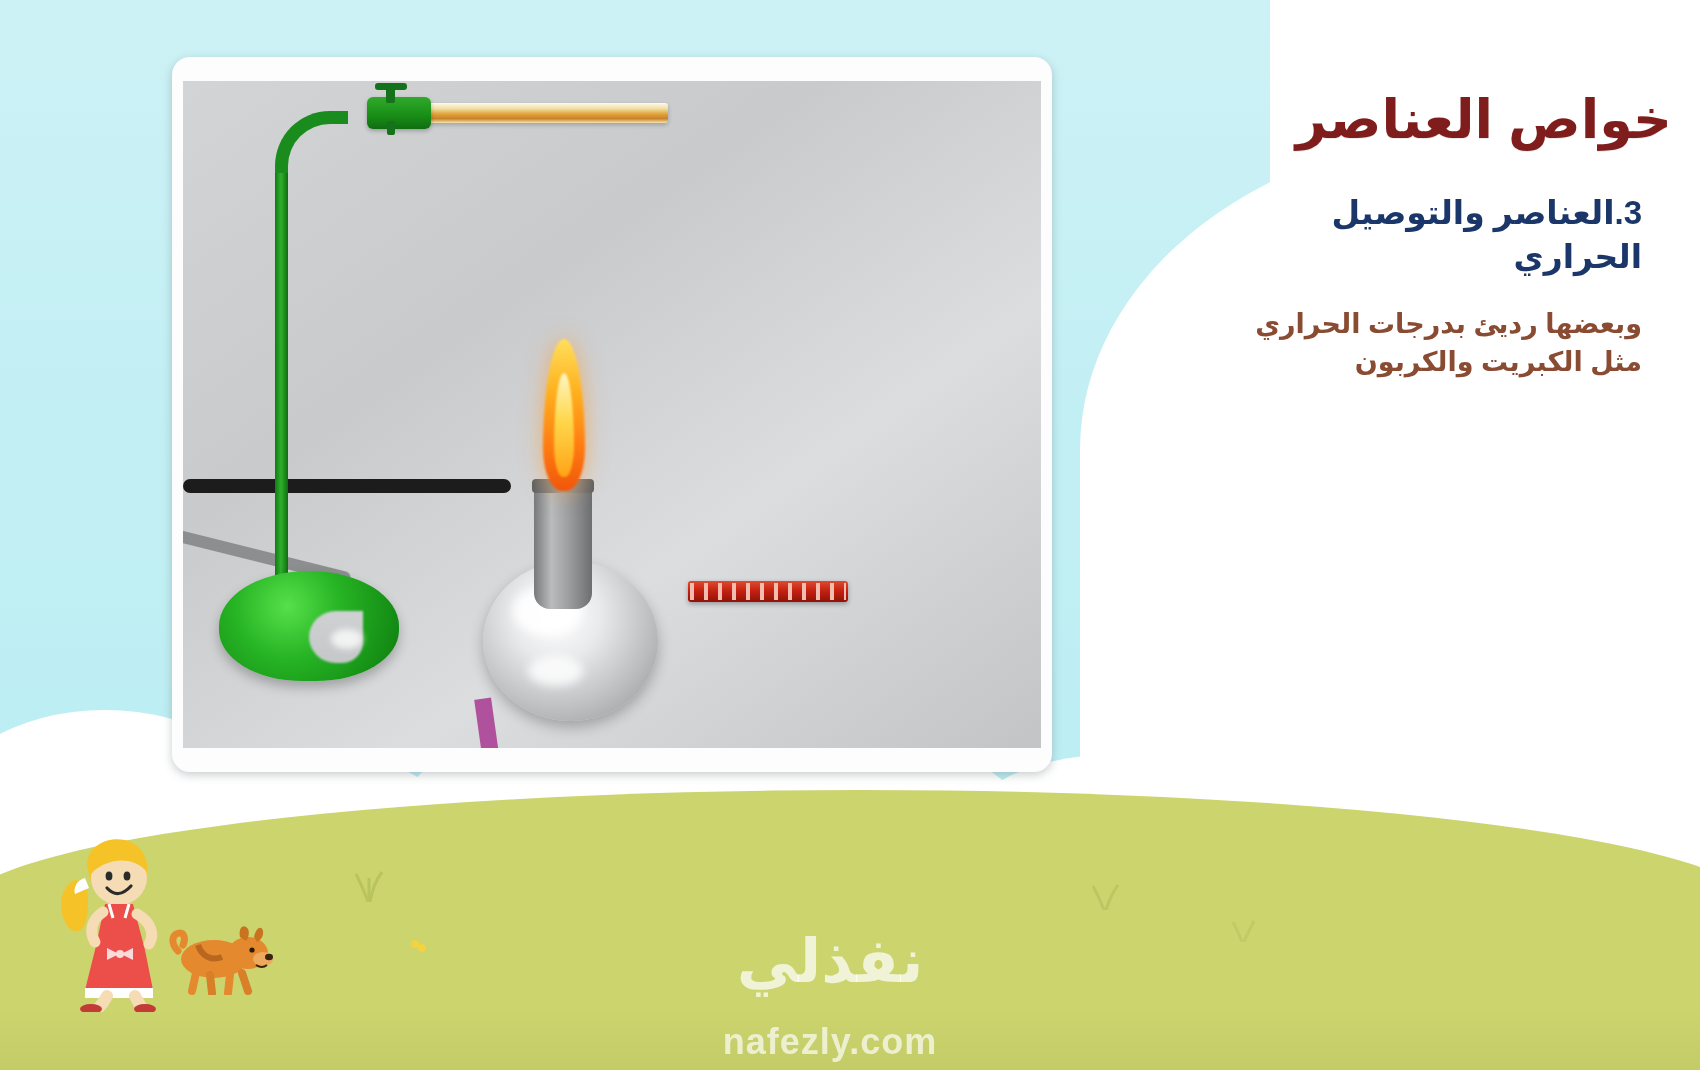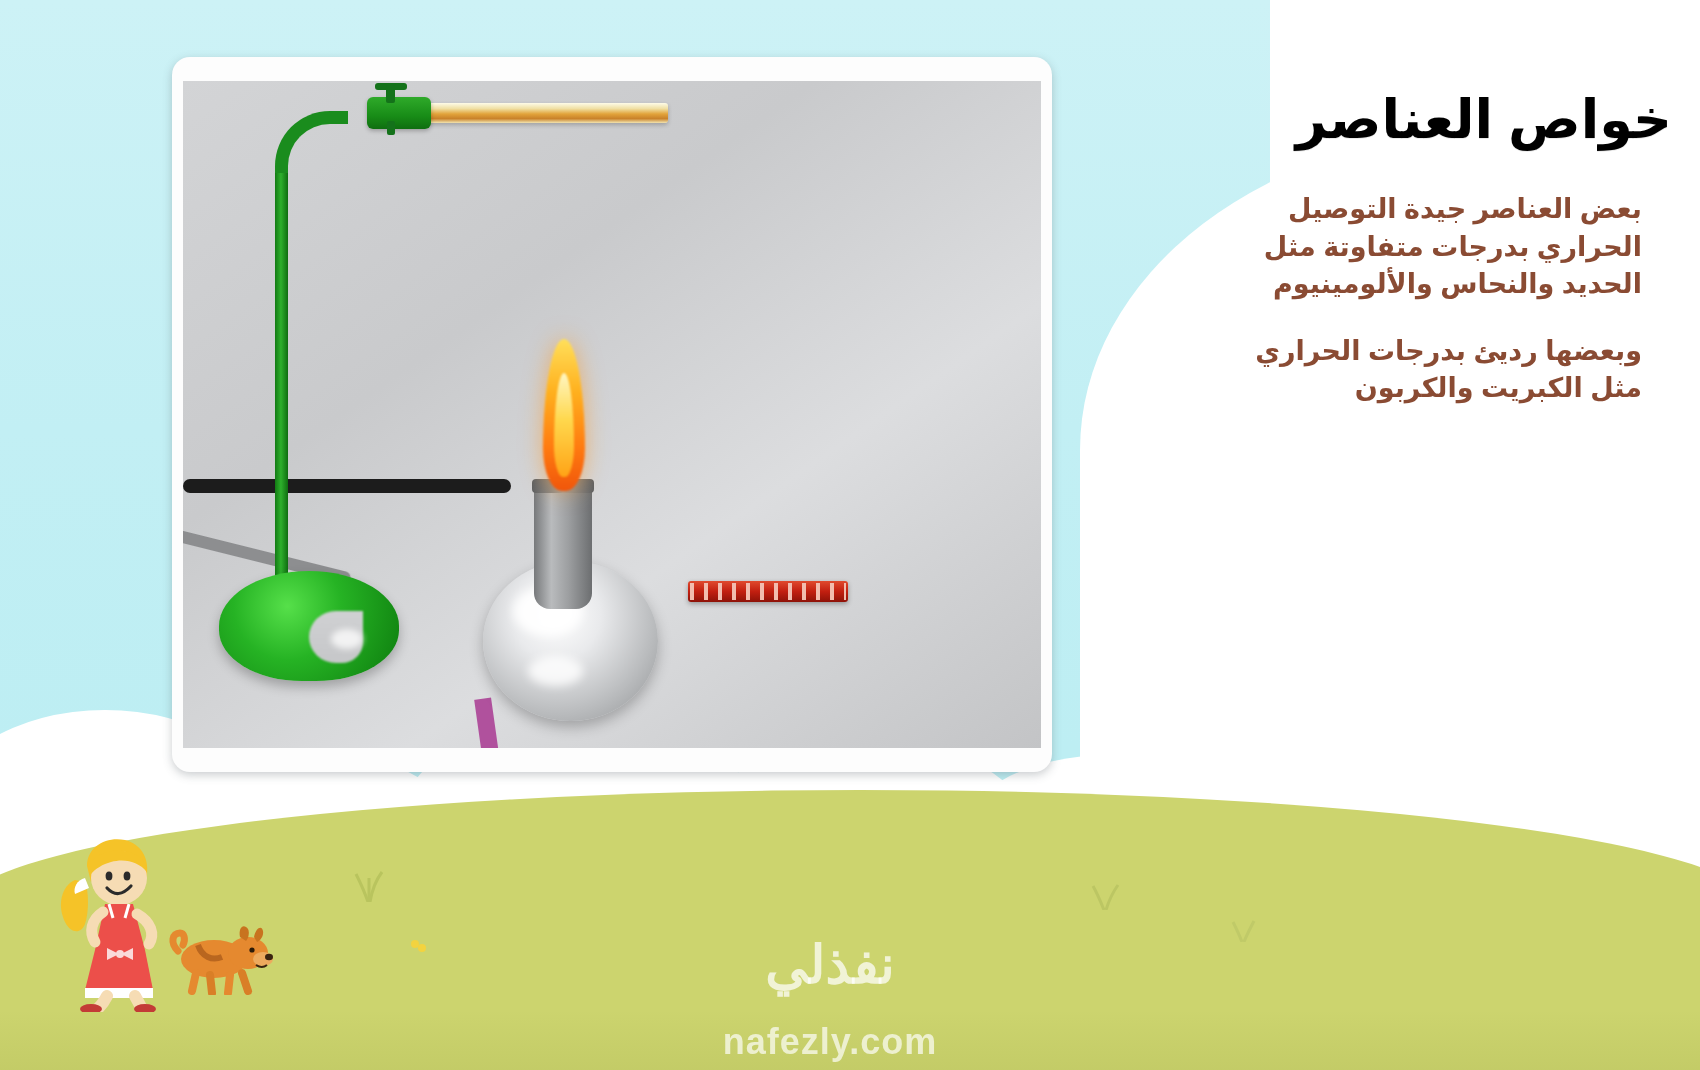--- a/index.html
+++ b/index.html
@@ -110,40 +110,40 @@
 
   .redbar{position:absolute;left:505px;top:500px;width:160px;height:21px;
     background:linear-gradient(180deg,#e04a2e 0%,#c21f10 50%,#8e1208 100%);
     border-radius:3px;box-shadow:0 2px 5px rgba(0,0,0,0.3);overflow:hidden;}
   .redbar-stripes{position:absolute;inset:2px;
     background:repeating-linear-gradient(90deg,#f2bcae 0px,#f2bcae 4px,transparent 4px,transparent 14px);}
 
   
   .textcol{position:absolute;right:28px;top:90px;width:520px;text-align:right;direction:rtl;}
   .slide-title{
-    font-size:54px;font-weight:700;color:#000000;letter-spacing:0;
+    font-size:54px;font-weight:700;color:#7f1d1d;letter-spacing:0;
     line-height:1.1;margin:0 0 42px 0;padding-left:20px;
     text-shadow:0 1px 0 rgba(0,0,0,0.08);
   }
   .section-heading{
     font-size:33px;font-weight:700;color:#1b3668;line-height:1.32;
     margin:0 30px 28px 70px;
   }
   .body-par{
     font-size:27px;font-weight:700;color:#8a4b33;line-height:1.38;
     margin:0 30px 30px 90px;text-align:right;
   }
 
   
   .girl{position:absolute;left:55px;bottom:58px;width:120px;height:190px;}
   .dog{position:absolute;left:168px;bottom:75px;width:105px;height:78px;}
 
   
   .watermark{position:absolute;left:640px;bottom:10px;width:380px;text-align:center;}
-  .wm-ar{font-size:53px;font-weight:700;color:rgba(255,255,255,0.72);line-height:1;margin-bottom:6px;font-family:Liberation Serif, serif;}
+  .wm-ar{font-size:61px;font-weight:700;color:rgba(255,255,255,0.72);line-height:1;margin-bottom:6px;}
   .wm-en{font-size:36px;font-weight:700;color:rgba(255,255,255,0.68);line-height:1;letter-spacing:1px;margin-top:32px;}
 
   
   .tuft{position:absolute;background:transparent;}
 </style>
 </head>
 <body>
 
 <div id="stage">
 
@@ -213,21 +213,24 @@
       <div class="flame-inner"></div>
 
       <div class="redbar">
         <div class="redbar-stripes"></div>
       </div>
     </div>
   </div>
 
   <div class="textcol">
     <h1 class="slide-title">خواص العناصر</h1>
-    <p class="body-par">بعض العناصر جيدة التوصيل الحراري بدرجات متفاوتة مثل الحديد والنحاس والألومينيوم</p>
+    <div class="section-heading">
+      <span>3.العناصر والتوصيل</span><br>
+      <span>الحراري</span>
+    </div>
     <p class="body-par">وبعضها رديئ بدرجات الحراري مثل الكبريت والكربون</p>
   </div>
 
   <svg class="girl" viewBox="0 0 120 190">
 
     <path d="M20 58 C6 64 2 84 10 100 C16 112 26 112 30 102 C34 90 34 70 30 60 Z" fill="#f5c328"></path>
     <path d="M30 56 C22 58 18 66 20 72 L34 66 Z" fill="#ffffff"></path>
 
     <path d="M32 44 C32 24 52 14 70 18 C86 22 94 36 92 52 L90 62 C86 48 72 40 56 42 C46 43 38 50 36 60 Z" fill="#f5c328"></path>
 

